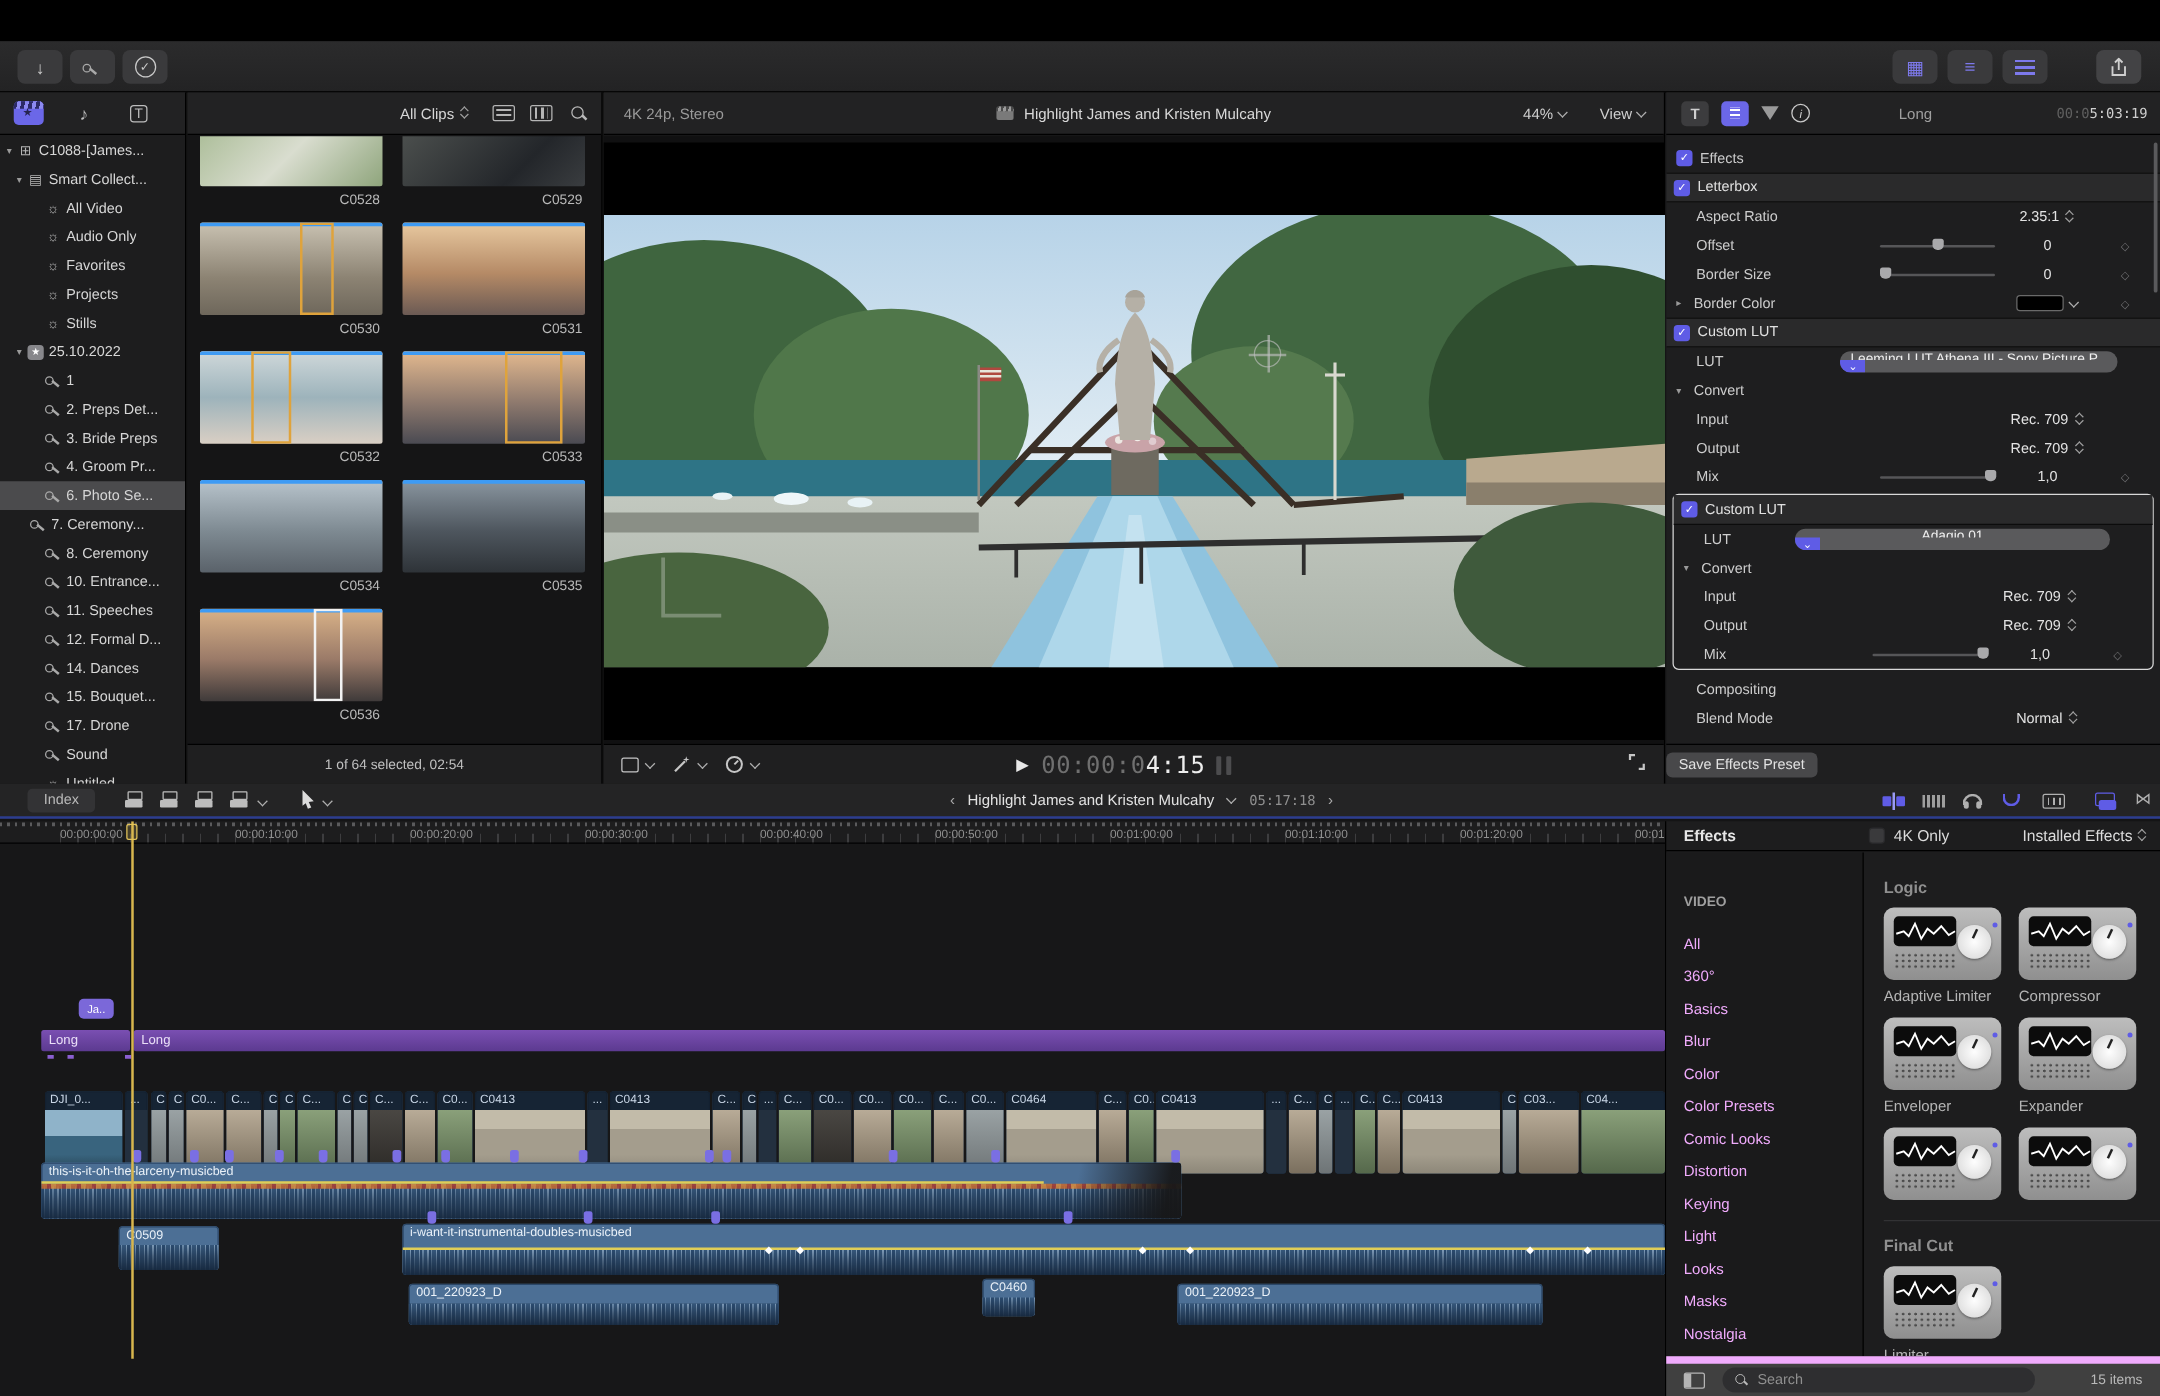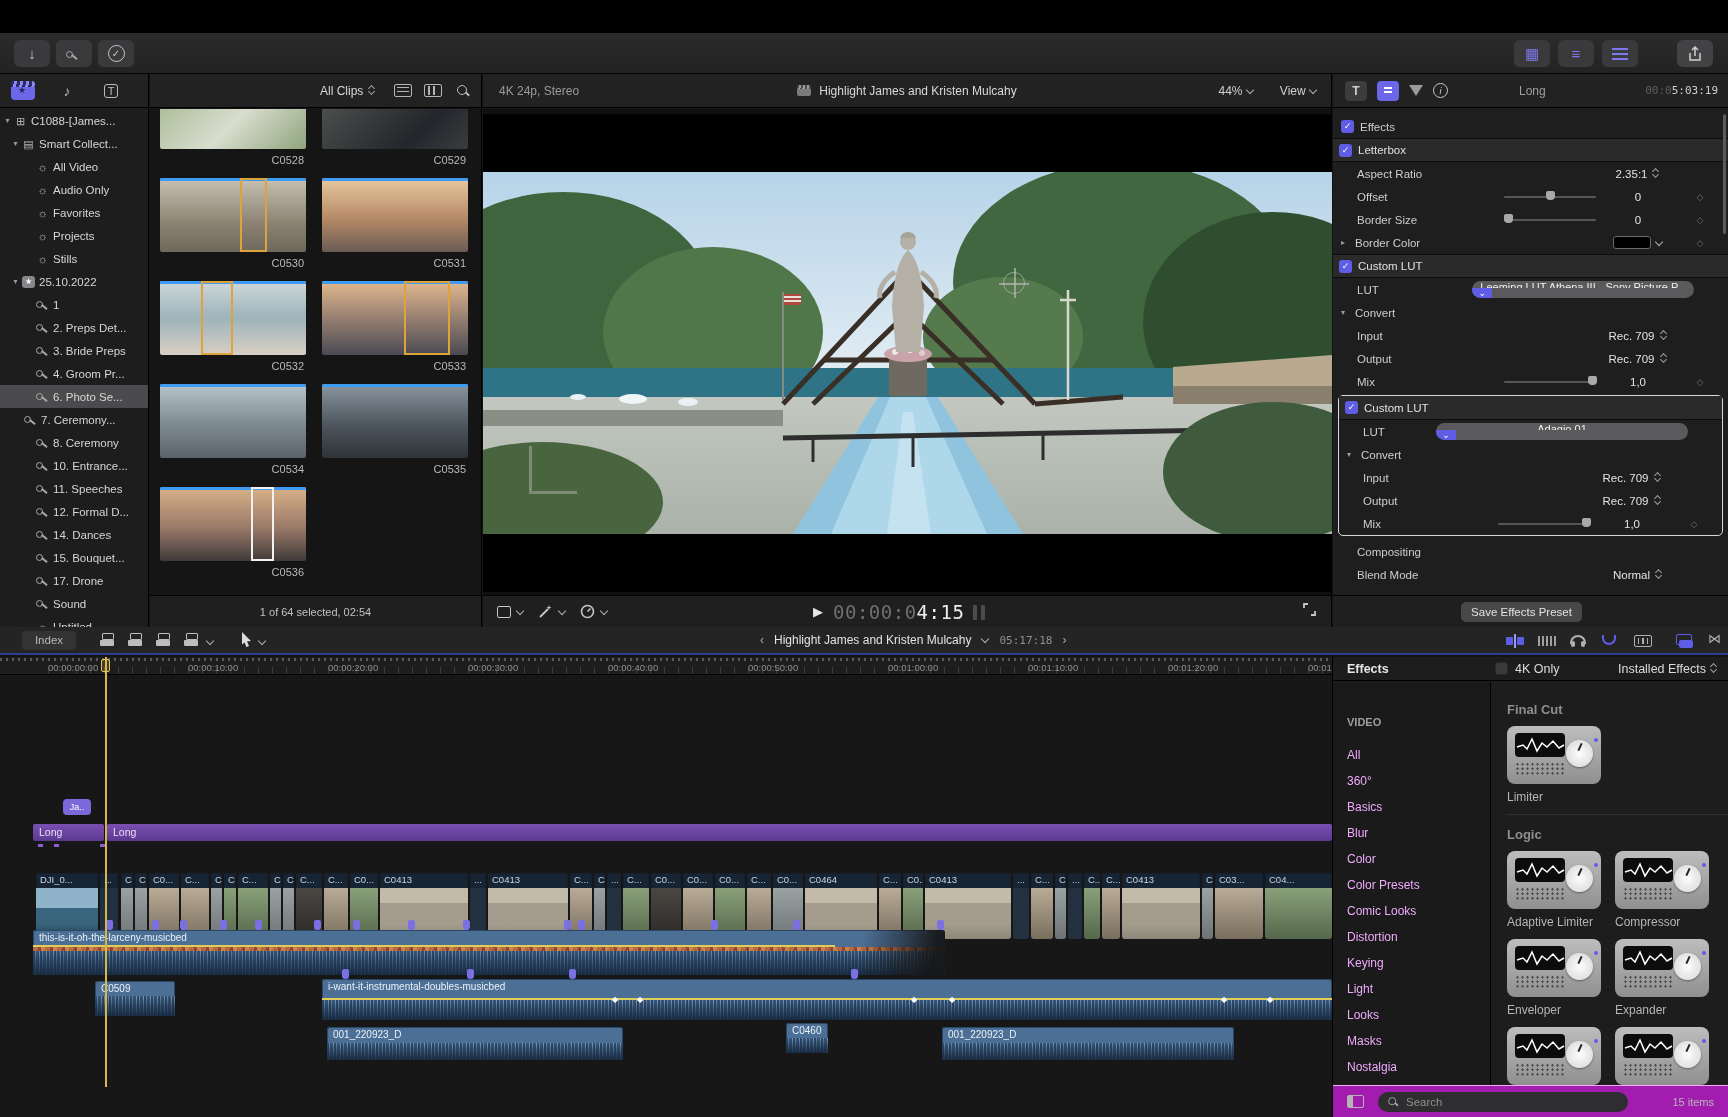--- a/index.html
+++ b/index.html
@@ -113,21 +113,21 @@
   .lutpill .luttext{padding:0 8px;font-size:11px;color:#f0f0f0;white-space:nowrap;overflow:hidden;text-overflow:ellipsis;max-width:228px;}
   .lutpill .lutchev{width:20px;align-self:stretch;background:#5f5ce6;color:#fff;font-size:9px;display:flex;align-items:center;justify-content:center;}
   .swatch{width:38px;height:13px;background:#000;border:1px solid #6a6a6a;border-radius:3px;}
   .selgroup{border:1.5px solid #d9d9d9;border-radius:5px;margin:2px 5px;}
   .stepper{display:inline-block;width:9px;height:13px;position:relative;}
   .stepper::before,.stepper::after{content:"";position:absolute;left:2px;width:4px;height:4px;border-right:1.4px solid #9f9f9f;border-bottom:1.4px solid #9f9f9f;}
   .stepper::before{top:2px;transform:rotate(-135deg);}
   .stepper::after{bottom:3px;transform:rotate(45deg);}
   .chev{display:inline-block;width:8px;height:8px;position:relative;}
   .chev::after{content:"";position:absolute;left:1px;top:0;width:5px;height:5px;border-right:1.5px solid #b0b0b0;border-bottom:1.5px solid #b0b0b0;transform:rotate(45deg);}
-  #insp-foot{display:flex;align-items:center;justify-content:center;padding-right:18px;}
+  #insp-foot{display:flex;align-items:center;justify-content:flex-start;padding-right:18px;}
   .savebtn{height:20px;padding:0 10px;border-radius:5px;background:#48484a;font-size:11.5px;color:#e2e2e2;display:flex;align-items:center;}
   .iscroll{position:absolute;right:2px;top:40px;width:3px;height:120px;border-radius:2px;background:#5a5a5c;}
 
   
   #tl-toolbar{left:0;top:627px;width:1728px;height:28px;background:#242425;border-bottom:2px solid #2c3d8f;display:flex;align-items:center;}
   .indexbtn{position:absolute;left:22px;width:54px;height:19px;border-radius:4px;background:#333335;color:#b8b8b8;font-size:11.5px;display:flex;align-items:center;justify-content:center;}
   .editic{position:absolute;top:6px;width:16px;height:15px;}
   .editic::before{content:"";position:absolute;left:2px;top:0;width:10px;height:5px;border:1.3px solid #bdbdbd;border-radius:1px;}
   .editic::after{content:"";position:absolute;left:0;top:7px;width:14px;height:6px;background:#bdbdbd;border-radius:1px;}
   .toolchev{position:absolute;top:11px;}
@@ -199,21 +199,21 @@
   .fxtiles-row{display:flex;flex-wrap:wrap;column-gap:14px;row-gap:10px;width:210px;}
   .fxtile{width:94px;}
   .tilebox{position:relative;width:94px;height:58px;border-radius:8px;background:linear-gradient(#bdbdbd,#8f8f8f);}
   .tscreen{position:absolute;left:8px;top:7px;width:50px;height:24px;background:#0c0c0c;border-radius:4px;overflow:hidden;}
   .tdots{position:absolute;left:8px;top:36px;width:50px;height:14px;
      background-image:radial-gradient(circle,#4c4c4c 1px,transparent 1.2px);background-size:5px 4.5px;}
   .tknob{position:absolute;right:8px;top:14px;width:27px;height:27px;border-radius:50%;background:radial-gradient(#fefefe,#d4d4d4);box-shadow:0 1px 2px rgba(0,0,0,.4);}
   .tknob .tick{position:absolute;left:13px;top:3px;width:2px;height:8px;background:#222;transform:rotate(25deg);}
   .tknob .bdot{position:absolute;right:-5px;top:-2px;width:4px;height:4px;border-radius:50%;background:#5f5ce6;}
   .fxlabel{margin-top:6px;font-size:12px;color:#b5b5b5;white-space:nowrap;overflow:hidden;}
-  #fxfoot{position:absolute;left:0;bottom:0;right:0;height:32px;background:#a21caf;border-top:1px solid #f0abfc;display:flex;align-items:center;}
+  #fxfoot{position:absolute;left:0;bottom:0;right:0;height:32px;background:#404040;border-top:6px solid #f0abfc;display:flex;align-items:center;}
   .paneic{margin-left:14px;width:17px;height:13px;border:1.5px solid #b5b5b5;border-radius:2px;position:relative;}
   .paneic::before{content:"";position:absolute;left:0;top:0;bottom:0;width:5px;background:#b5b5b5;}
   .searchpill{margin-left:14px;width:250px;height:20px;border-radius:10px;background:#2e2e30;display:flex;align-items:center;gap:6px;padding-left:8px;color:#8f8f8f;font-size:11.5px;}
   .fxcount{margin-left:auto;margin-right:14px;font-size:11px;color:#b9b9b9;}
 </style>
 </head>
 <body>
 
 <div id="app">
 
@@ -1034,120 +1034,120 @@
         <div class="fxcat">Distortion</div>
         <div class="fxcat">Keying</div>
         <div class="fxcat">Light</div>
         <div class="fxcat">Looks</div>
         <div class="fxcat">Masks</div>
         <div class="fxcat">Nostalgia</div>
         <div class="fxcat">Stylize</div>
     </div>
     <div id="fxtiles">
       <div class="fxsection">
+          <div class="fxsec-name">Logic</div>
+          <div class="fxtiles-row">
+            <div class="fxtile">
+                <div class="tilebox">
+                  <div class="tscreen"><svg width="50" height="24" viewBox="0 0 50 24">
+                    <path d="M2,14 L8,12 L12,16 L17,6 L22,18 L27,10 L32,14 L38,8 L44,15 L49,12" stroke="#fff" fill="none" stroke-width="1.5"></path>
+                  </svg></div>
+                  <div class="tdots"></div>
+                  <div class="tknob">
+                  <span class="tick"></span>
+                  <span class="bdot"></span>
+                </div>
+                </div>
+                <div class="fxlabel">Adaptive Limiter</div>
+              </div>
+            <div class="fxtile">
+                <div class="tilebox">
+                  <div class="tscreen"><svg width="50" height="24" viewBox="0 0 50 24">
+                    <path d="M2,14 L8,12 L12,16 L17,6 L22,18 L27,10 L32,14 L38,8 L44,15 L49,12" stroke="#fff" fill="none" stroke-width="1.5"></path>
+                  </svg></div>
+                  <div class="tdots"></div>
+                  <div class="tknob">
+                  <span class="tick"></span>
+                  <span class="bdot"></span>
+                </div>
+                </div>
+                <div class="fxlabel">Compressor</div>
+              </div>
+            <div class="fxtile">
+                <div class="tilebox">
+                  <div class="tscreen"><svg width="50" height="24" viewBox="0 0 50 24">
+                    <path d="M2,14 L8,12 L12,16 L17,6 L22,18 L27,10 L32,14 L38,8 L44,15 L49,12" stroke="#fff" fill="none" stroke-width="1.5"></path>
+                  </svg></div>
+                  <div class="tdots"></div>
+                  <div class="tknob">
+                  <span class="tick"></span>
+                  <span class="bdot"></span>
+                </div>
+                </div>
+                <div class="fxlabel">Enveloper</div>
+              </div>
+            <div class="fxtile">
+                <div class="tilebox">
+                  <div class="tscreen"><svg width="50" height="24" viewBox="0 0 50 24">
+                    <path d="M2,14 L8,12 L12,16 L17,6 L22,18 L27,10 L32,14 L38,8 L44,15 L49,12" stroke="#fff" fill="none" stroke-width="1.5"></path>
+                  </svg></div>
+                  <div class="tdots"></div>
+                  <div class="tknob">
+                  <span class="tick"></span>
+                  <span class="bdot"></span>
+                </div>
+                </div>
+                <div class="fxlabel">Expander</div>
+              </div>
+            <div class="fxtile">
+                <div class="tilebox">
+                  <div class="tscreen"><svg width="50" height="24" viewBox="0 0 50 24">
+                    <path d="M2,14 L8,12 L12,16 L17,6 L22,18 L27,10 L32,14 L38,8 L44,15 L49,12" stroke="#fff" fill="none" stroke-width="1.5"></path>
+                  </svg></div>
+                  <div class="tdots"></div>
+                  <div class="tknob">
+                  <span class="tick"></span>
+                  <span class="bdot"></span>
+                </div>
+                </div>
+                <div class="fxlabel"></div>
+              </div>
+            <div class="fxtile">
+                <div class="tilebox">
+                  <div class="tscreen"><svg width="50" height="24" viewBox="0 0 50 24">
+                    <path d="M2,14 L8,12 L12,16 L17,6 L22,18 L27,10 L32,14 L38,8 L44,15 L49,12" stroke="#fff" fill="none" stroke-width="1.5"></path>
+                  </svg></div>
+                  <div class="tdots"></div>
+                  <div class="tknob">
+                  <span class="tick"></span>
+                  <span class="bdot"></span>
+                </div>
+                </div>
+                <div class="fxlabel"></div>
+              </div>
+          </div>
+        </div>
+        <div class="fxsection">
           <div class="fxsec-name">Final Cut</div>
           <div class="fxtiles-row">
             <div class="fxtile">
                 <div class="tilebox">
                   <div class="tscreen"><svg width="50" height="24" viewBox="0 0 50 24">
                     <path d="M2,14 L8,12 L12,16 L17,6 L22,18 L27,10 L32,14 L38,8 L44,15 L49,12" stroke="#fff" fill="none" stroke-width="1.5"></path>
                   </svg></div>
                   <div class="tdots"></div>
                   <div class="tknob">
                   <span class="tick"></span>
                   <span class="bdot"></span>
                 </div>
                 </div>
                 <div class="fxlabel">Limiter</div>
               </div>
           </div>
         </div>
-        <div class="fxsection">
-          <div class="fxsec-name">Logic</div>
-          <div class="fxtiles-row">
-            <div class="fxtile">
-                <div class="tilebox">
-                  <div class="tscreen"><svg width="50" height="24" viewBox="0 0 50 24">
-                    <path d="M2,14 L8,12 L12,16 L17,6 L22,18 L27,10 L32,14 L38,8 L44,15 L49,12" stroke="#fff" fill="none" stroke-width="1.5"></path>
-                  </svg></div>
-                  <div class="tdots"></div>
-                  <div class="tknob">
-                  <span class="tick"></span>
-                  <span class="bdot"></span>
-                </div>
-                </div>
-                <div class="fxlabel">Adaptive Limiter</div>
-              </div>
-            <div class="fxtile">
-                <div class="tilebox">
-                  <div class="tscreen"><svg width="50" height="24" viewBox="0 0 50 24">
-                    <path d="M2,14 L8,12 L12,16 L17,6 L22,18 L27,10 L32,14 L38,8 L44,15 L49,12" stroke="#fff" fill="none" stroke-width="1.5"></path>
-                  </svg></div>
-                  <div class="tdots"></div>
-                  <div class="tknob">
-                  <span class="tick"></span>
-                  <span class="bdot"></span>
-                </div>
-                </div>
-                <div class="fxlabel">Compressor</div>
-              </div>
-            <div class="fxtile">
-                <div class="tilebox">
-                  <div class="tscreen"><svg width="50" height="24" viewBox="0 0 50 24">
-                    <path d="M2,14 L8,12 L12,16 L17,6 L22,18 L27,10 L32,14 L38,8 L44,15 L49,12" stroke="#fff" fill="none" stroke-width="1.5"></path>
-                  </svg></div>
-                  <div class="tdots"></div>
-                  <div class="tknob">
-                  <span class="tick"></span>
-                  <span class="bdot"></span>
-                </div>
-                </div>
-                <div class="fxlabel">Enveloper</div>
-              </div>
-            <div class="fxtile">
-                <div class="tilebox">
-                  <div class="tscreen"><svg width="50" height="24" viewBox="0 0 50 24">
-                    <path d="M2,14 L8,12 L12,16 L17,6 L22,18 L27,10 L32,14 L38,8 L44,15 L49,12" stroke="#fff" fill="none" stroke-width="1.5"></path>
-                  </svg></div>
-                  <div class="tdots"></div>
-                  <div class="tknob">
-                  <span class="tick"></span>
-                  <span class="bdot"></span>
-                </div>
-                </div>
-                <div class="fxlabel">Expander</div>
-              </div>
-            <div class="fxtile">
-                <div class="tilebox">
-                  <div class="tscreen"><svg width="50" height="24" viewBox="0 0 50 24">
-                    <path d="M2,14 L8,12 L12,16 L17,6 L22,18 L27,10 L32,14 L38,8 L44,15 L49,12" stroke="#fff" fill="none" stroke-width="1.5"></path>
-                  </svg></div>
-                  <div class="tdots"></div>
-                  <div class="tknob">
-                  <span class="tick"></span>
-                  <span class="bdot"></span>
-                </div>
-                </div>
-                <div class="fxlabel"></div>
-              </div>
-            <div class="fxtile">
-                <div class="tilebox">
-                  <div class="tscreen"><svg width="50" height="24" viewBox="0 0 50 24">
-                    <path d="M2,14 L8,12 L12,16 L17,6 L22,18 L27,10 L32,14 L38,8 L44,15 L49,12" stroke="#fff" fill="none" stroke-width="1.5"></path>
-                  </svg></div>
-                  <div class="tdots"></div>
-                  <div class="tknob">
-                  <span class="tick"></span>
-                  <span class="bdot"></span>
-                </div>
-                </div>
-                <div class="fxlabel"></div>
-              </div>
-          </div>
-        </div>
     </div>
     <div id="fxfoot">
       <span class="paneic"></span>
       <span class="searchpill">
           <span class="mag" style="transform:scale(.8)"></span>
           <span>Search</span>
         </span>
       <span class="fxcount">15 items</span>
     </div>
   </div>

